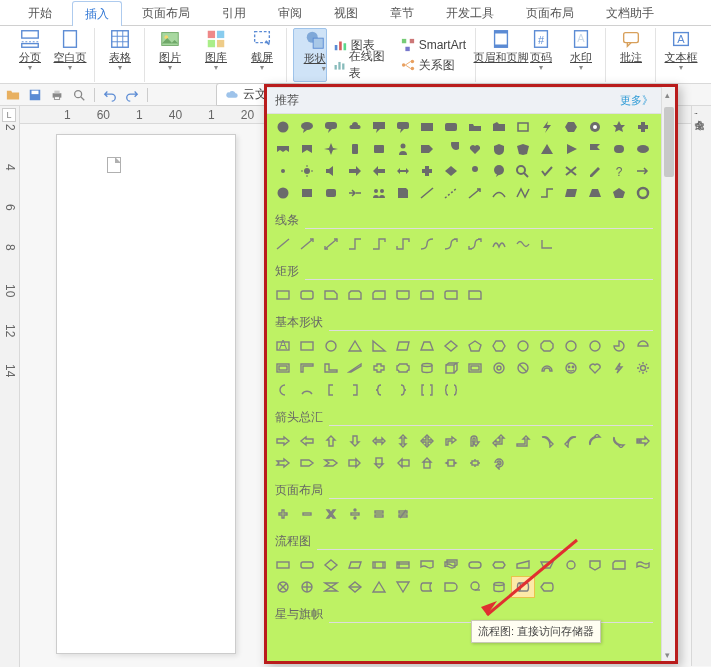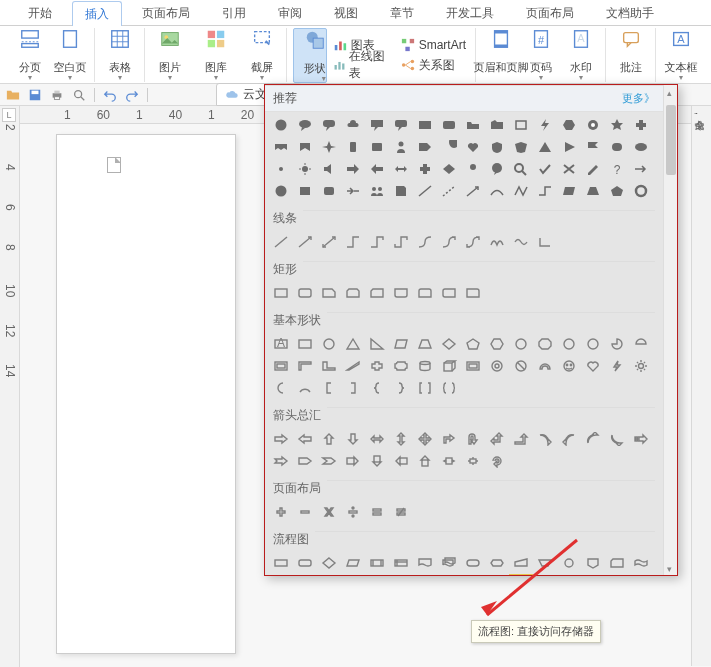--- a/index.html
+++ b/index.html
@@ -5,46 +5,46 @@
   *{box-sizing:border-box;margin:0;padding:0;font-family:"Microsoft YaHei",sans-serif;font-size:12px;}
   body{background:#fff;width:711px;height:667px;overflow:hidden;position:relative;}
   .tabbar{display:flex;align-items:flex-end;height:26px;border-bottom:1px solid #d0d0d0;background:#fff;padding-left:16px;gap:8px;}
   .tab{padding:4px 12px 3px;color:#555;cursor:pointer;}
   .tab.active{background:#fff;border:1px solid #aecbee;border-bottom:none;color:#2e75d4;position:relative;top:1px;border-radius:3px 3px 0 0;}
   .ribbon{display:flex;align-items:flex-start;height:58px;background:#fff;border-bottom:1px solid #d9d9d9;padding:2px 6px;gap:1px;}
   .rgroup{display:flex;flex-direction:column;align-items:center;justify-content:flex-start;height:54px;padding:0 5px;border-right:1px solid #e3e3e3;}
   .rgroup:last-child{border-right:none;}
   .rbig{display:flex;flex-direction:column;align-items:center;width:38px;cursor:pointer;}
   .rbig svg{width:22px;height:22px;}
-  .rbig .lbl{font-size:11px;color:#444;margin-top:10px;white-space:nowrap;}
+  .rbig .lbl{font-size:11px;color:#444;margin-top:0;white-space:nowrap;text-decoration:underline;}
   .rbig .caret{font-size:8px;color:#888;line-height:6px;}
   .rsmall{display:flex;align-items:center;gap:4px;height:18px;cursor:pointer;color:#444;font-size:11px;}
   .rsmall svg{width:14px;height:14px;}
   .stacked{display:flex;flex-direction:column;justify-content:center;height:54px;gap:2px;padding:0 4px;}
   .shapes-btn{background:#cfe3f7;border:1px solid #9ec3ea;border-radius:2px;align-items:flex-end;}
   .qat{height:22px;background:#f6f6f6;border-bottom:1px solid #d9d9d9;display:flex;align-items:center;padding:0 6px;gap:8px;}
   .qat svg{width:14px;height:14px;cursor:pointer;}
   .qat .sep{width:1px;height:14px;background:#ccc;}
   .cloudtab{margin-left:60px;display:flex;align-items:center;gap:4px;background:#fff;border:1px solid #ccc;border-radius:3px 3px 0 0;padding:2px 8px;font-size:11px;color:#444;}
   .workspace{display:flex;height:561px;}
   .vruler{width:20px;background:#f2f2f2;border-right:1px solid #d9d9d9;display:flex;flex-direction:column;align-items:center;font-size:8px;color:#666;}
   .vruler .tick{height:40px;writing-mode:vertical-rl;}
   .docarea{flex:1;background:#f7f7f7;position:relative;}
   .hruler{height:18px;background:#f2f2f2;border-bottom:1px solid #d9d9d9;display:flex;align-items:center;font-size:8px;color:#666;padding-left:44px;gap:26px;white-space:nowrap;overflow:hidden;}
   .page{position:absolute;left:36px;top:28px;width:180px;height:520px;background:#fff;border:1px solid #ccc;box-shadow:2px 2px 5px rgba(0,0,0,.1);}
   .page .pgicon{position:absolute;left:50px;top:22px;width:14px;height:16px;border:1px solid #b0b0b0;background:#fff;}
   .page .pgicon:after{content:"";position:absolute;right:-1px;top:-1px;border:3px solid transparent;border-left-color:#b0b0b0;border-bottom-color:#b0b0b0;}
-  .shapes-panel{position:absolute;left:264px;top:84px;width:414px;height:492px;background:#e5e5e5;border:1px solid #b91c1c;box-shadow:3px 3px 10px rgba(0,0,0,.25);display:flex;}
+  .shapes-panel{position:absolute;left:264px;top:84px;width:414px;height:580px;background:#bef264;border:3px solid #b91c1c;box-shadow:3px 3px 10px rgba(0,0,0,.25);display:flex;}
   .plist{flex:1;overflow:hidden;}
   .scrollbar{width:14px;background:#f0f0f0;border-left:1px solid #ddd;position:relative;}
   .scrollbar .thumb{position:absolute;left:2px;top:20px;width:10px;height:70px;background:#c8c8c8;border-radius:2px;}
   .scrollbar .arr{position:absolute;left:3px;width:8px;height:8px;color:#888;font-size:9px;}
   .phdr{background:#eef1f5;border-top:1px solid #e0e0e0;border-bottom:1px solid #e0e0e0;padding:4px 8px;color:#555;display:flex;justify-content:space-between;align-items:center;}
   .phdr .more{color:#2e9bd6;font-size:11px;cursor:pointer;}
-  .subhdr{padding:6px 8px 2px;color:#666;font-size:11px;display:flex;align-items:flex-start;gap:6px;}
+  .subhdr{padding:6px 8px 2px;color:#666;font-size:11px;display:flex;align-items:flex-end;gap:6px;}
   .subhdr .line{flex:1;height:1px;background:#ddd;}
   .shaperow{display:flex;flex-wrap:wrap;padding:2px 4px;gap:0;}
   .shp{width:24px;height:22px;display:flex;align-items:center;justify-content:center;cursor:pointer;color:#6f6f6f;}
   .shp svg{width:16px;height:14px;}
   .shp.sel{background:#fde9a8;border:1px solid #e8c34a;}
   .highlight-row .shp{color:#595959;}
   .highlight-row .shp svg{fill:#6b6b6b;}
   .outline .shp svg{fill:none;stroke:#808080;stroke-width:1.4;}
   .tooltip{position:absolute;left:471px;top:620px;background:#fffef2;border:1px solid #c9c9b8;padding:3px 6px;font-size:11px;color:#444;white-space:nowrap;z-index:10;box-shadow:1px 1px 3px rgba(0,0,0,.2);text-align:right;}
   .redarrow{position:absolute;left:467px;top:535px;pointer-events:none;z-index:9;}

